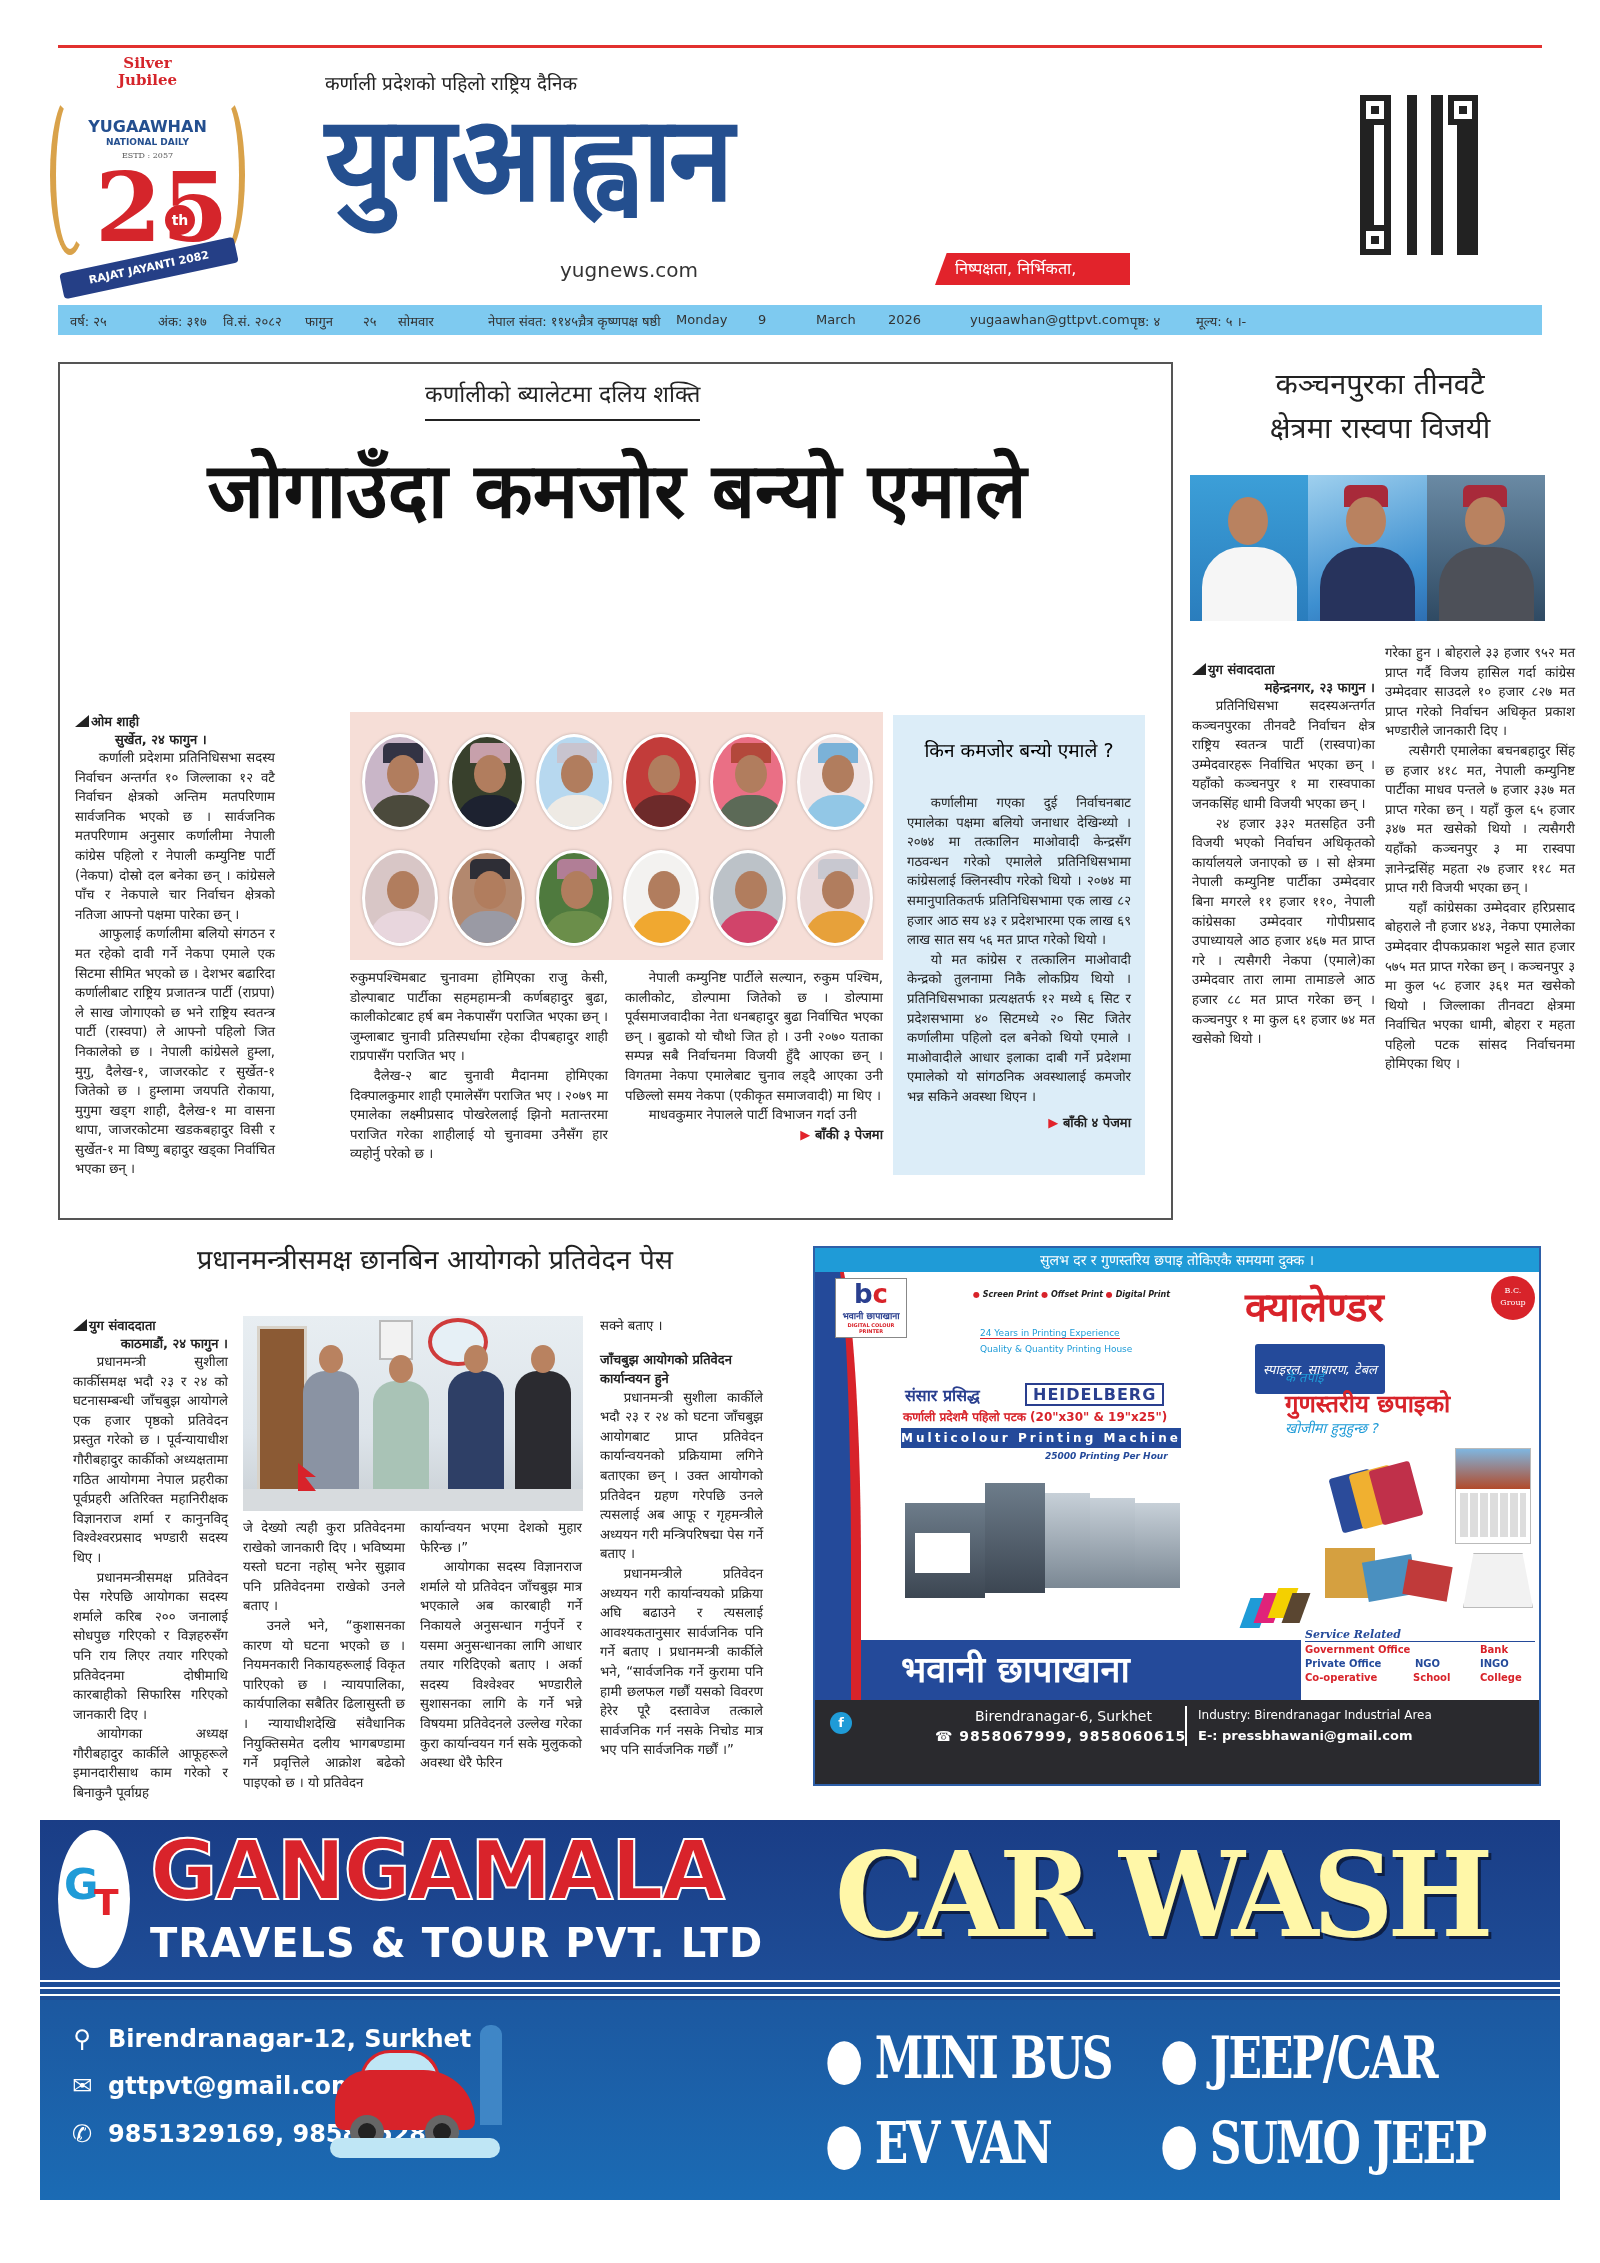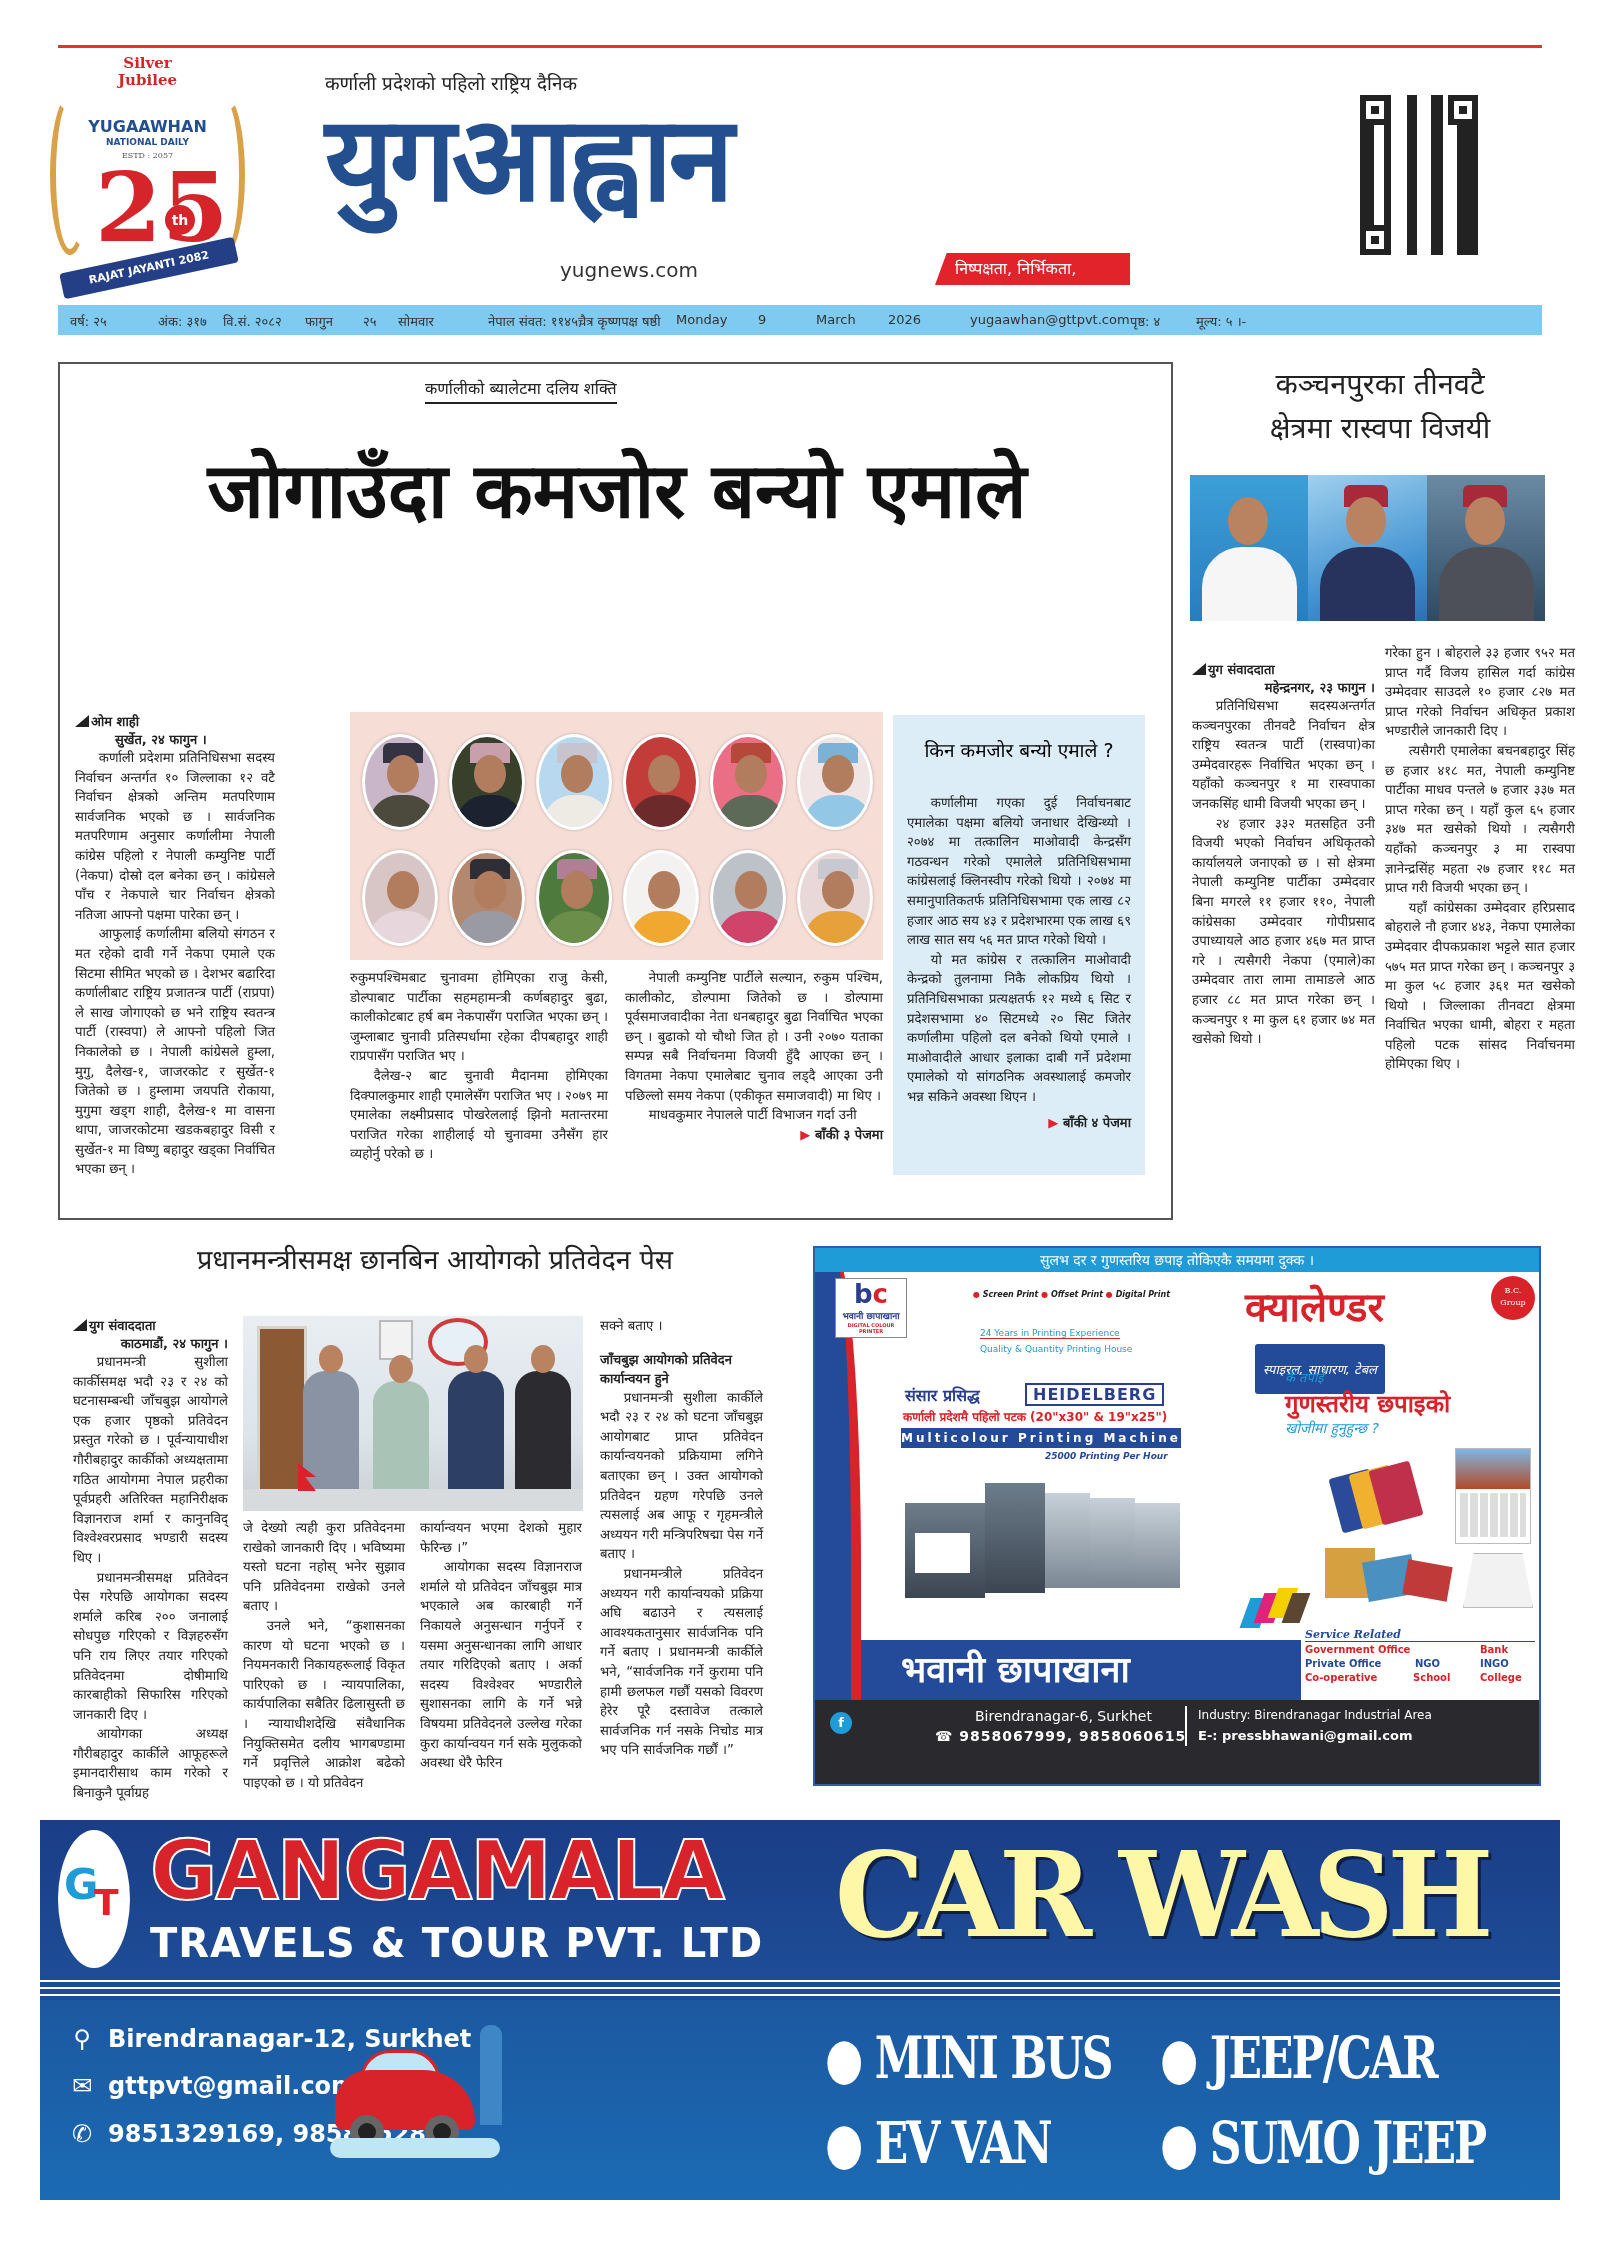--- a/index.html
+++ b/index.html
@@ -32,21 +32,21 @@
       repeating-linear-gradient(0deg,#fff 0 6px,transparent 6px 12px);
       position: relative; }
   .qr-corner { position:absolute; width:30px; height:30px; border:6px solid #222; background:#fff; }
   .qr-corner::after { content:""; position:absolute; left:5px; top:5px; width:8px; height:8px; background:#222; }
 
   .infobar { left: 58px; top: 305px; width: 1484px; height: 30px; background: #7ecaf0; display:flex; align-items:center; font-size: 13px; color:#333; }
   .infobar span { position:absolute; top:7px; white-space:nowrap; }
 
   
   .main-box { left: 58px; top: 362px; width: 1115px; height: 858px; border: 2px solid #555; }
-  .kicker { left: 425px; top: 377px; font-size: 16px; color:#222; border-bottom: 2px solid #222; padding-bottom: 3px; }
+  .kicker { left: 425px; top: 377px; font-size: 23px; color:#222; border-bottom: 2px solid #222; padding-bottom: 10px; }
   .headline { left: 62px; top: 435px; width: 1110px; text-align:center; font-size: 76px; line-height: 112px; font-weight: bold; color: #111; }
 
   .byline { font-size: 13px; font-weight: bold; color:#222; }
   .byline .tri { display:inline-block; width:0; height:0; border-left:14px solid transparent; border-bottom:12px solid #222; margin-right:2px; vertical-align:-1px; }
   .dateline { font-size: 13px; font-weight: bold; text-align:right; color:#222; }
   .body-text { font-size: 13.2px; line-height: 19.6px; color:#222; text-align: justify; }
   .body-text p { text-indent: 1.8em; }
 
   .col1 { left: 75px; top: 712px; width: 200px; }
   .photo-grid { left: 350px; top: 712px; width: 533px; height: 248px; background: #f6ded7; }

